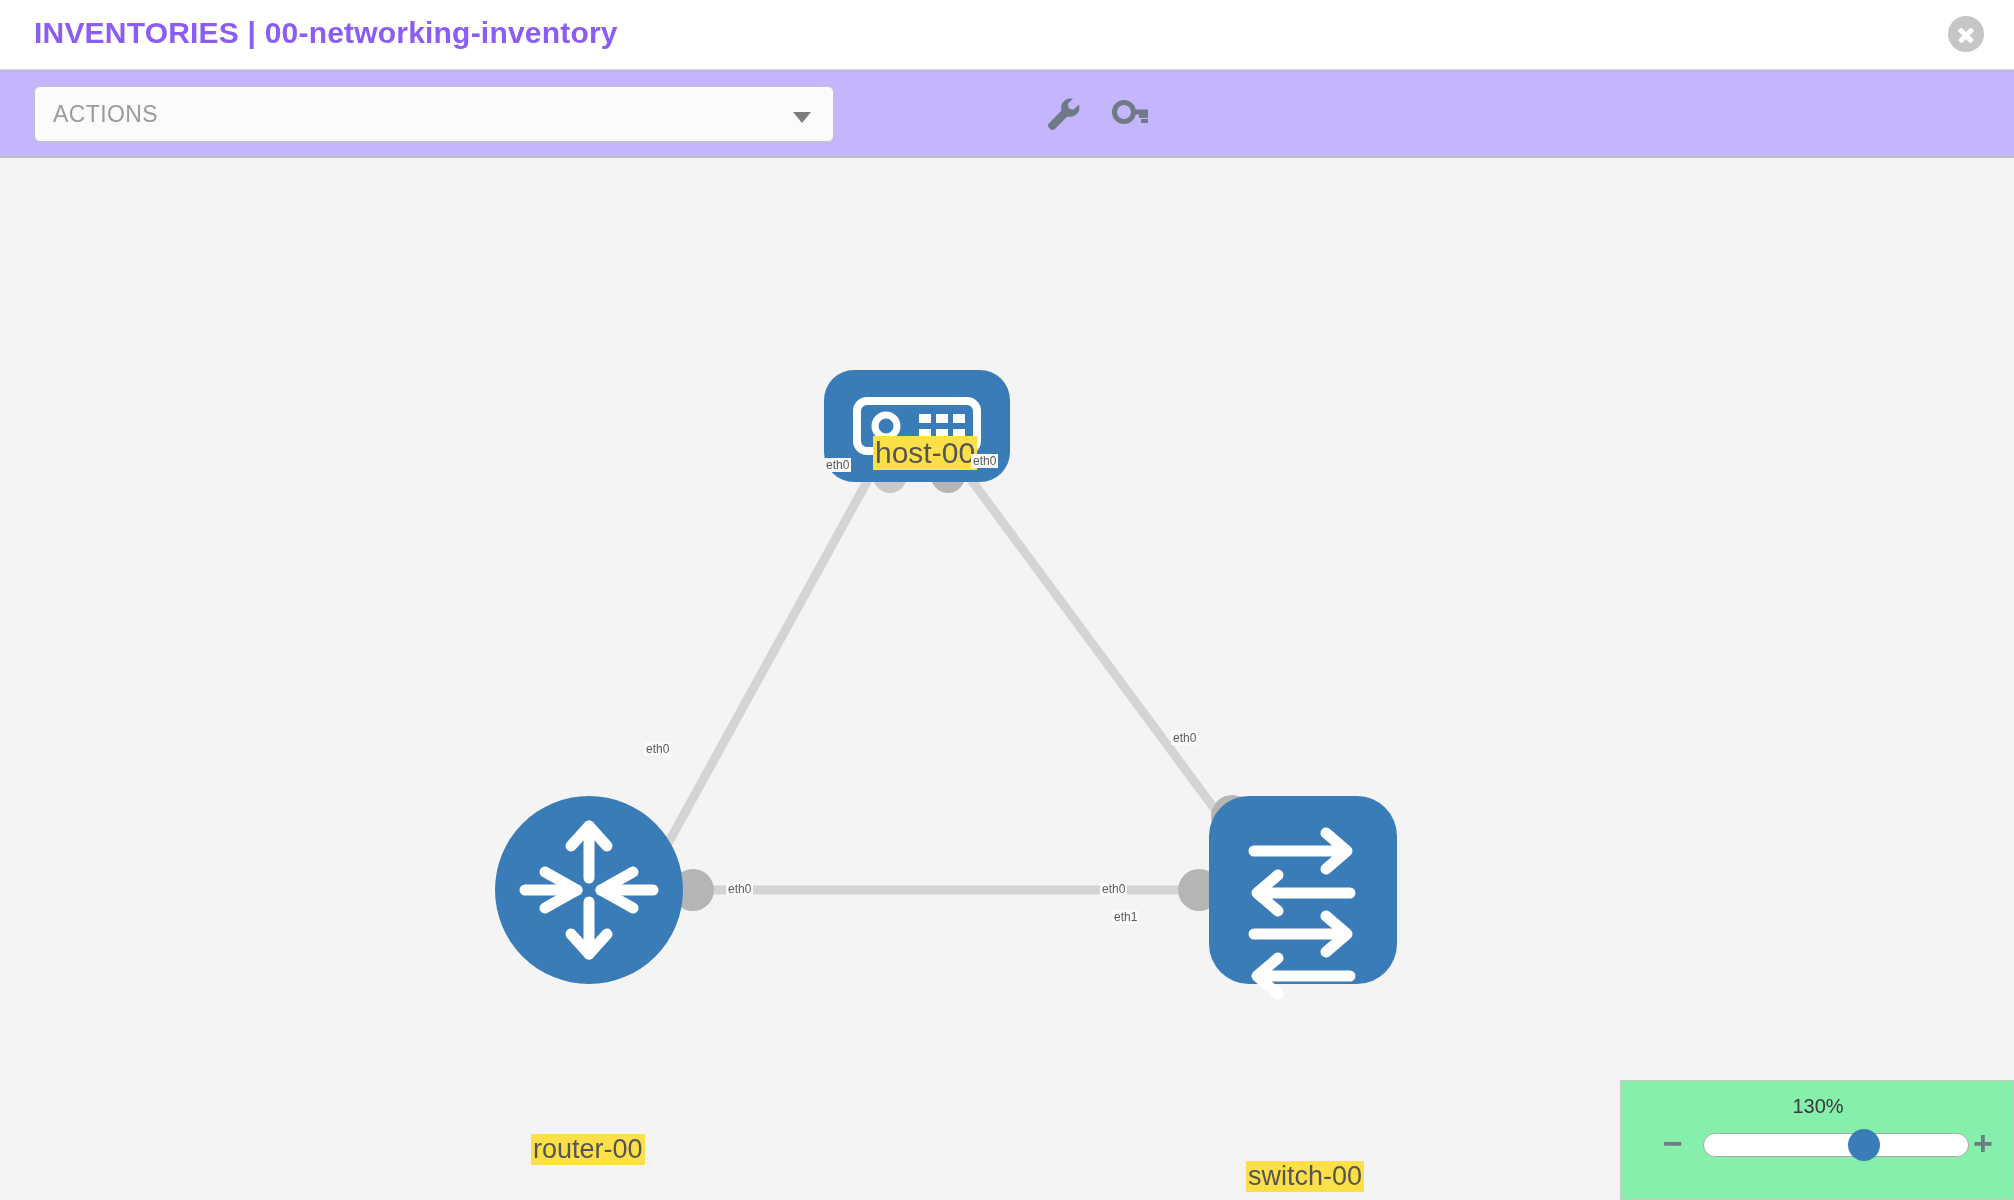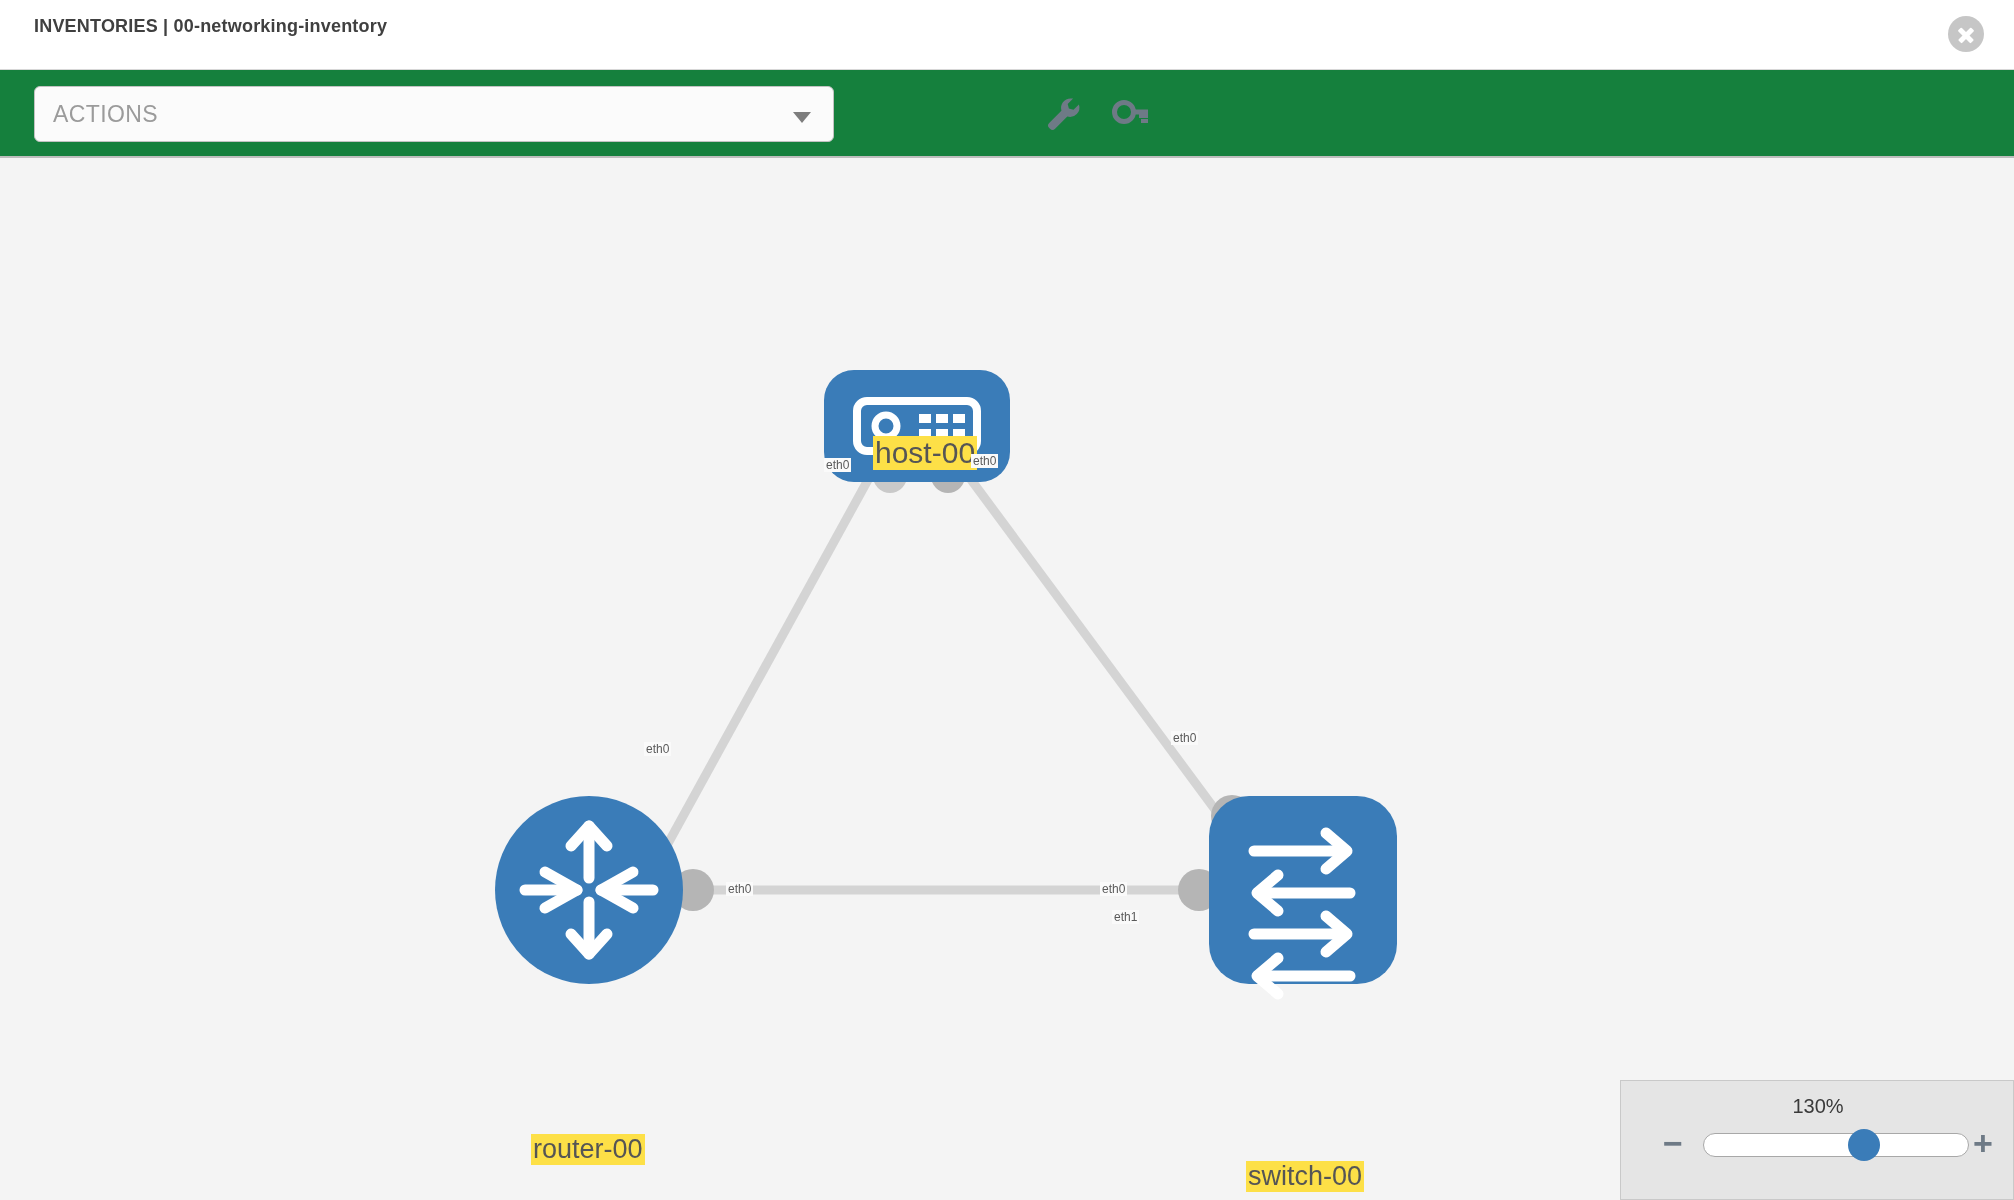--- a/index.html
+++ b/index.html
@@ -14,43 +14,43 @@
 
   
   .header {
     position: absolute; left: 0; top: 0;
     width: 2014px; height: 70px;
     background: #ffffff;
     border-bottom: 1px solid #d7d7d7;
   }
   .header-title {
     position: absolute; left: 34px; top: 16px;
-    font-size: 18px; font-weight: bold;
-    color: #404040; letter-spacing: 0.2px;
+    font-size: 30px; font-weight: bold;
+    color: #8b5cf6; letter-spacing: 0.2px;
     white-space: nowrap;
   }
   .close-btn {
     position: absolute; right: 30px; top: 16px;
     width: 36px; height: 36px; border-radius: 50%;
     background: #c6c6c6; cursor: pointer;
   }
   .close-btn::before, .close-btn::after {
     content: ""; position: absolute;
     left: 9px; top: 16.5px;
     width: 18px; height: 4.5px; border-radius: 1px;
     background: #ffffff;
   }
   .close-btn::before { transform: rotate(45deg); }
   .close-btn::after  { transform: rotate(-45deg); }
 
   
   .toolbar {
     position: absolute; left: 0; top: 70px;
     width: 2014px; height: 88px;
-    background: #15803d;
+    background: #c4b5fd;
     border-bottom: 2px solid #bdbdbd;
   }
   .actions-select {
     position: absolute; left: 34px; top: 16px;
     width: 800px; height: 56px;
     background: #fbfbfb;
     border: 1px solid #c2c2c2; border-radius: 6px;
     cursor: pointer;
   }
   .actions-select .label {
@@ -107,21 +107,21 @@
     font-size: 12px; color: #5a5a5a;
     background: #fafafa;
     white-space: nowrap;
     padding: 0 2px;
   }
 
   
   .zoom-panel {
     position: absolute; left: 1620px; top: 1080px;
     width: 394px; height: 120px;
-    background: #e5e5e5;
+    background: #86efac;
     border: 1px solid #c9c9c9;
   }
   .zoom-value {
     position: absolute; left: 0; top: 14px;
     width: 394px; text-align: center;
     font-size: 20px; color: #3a3a3a;
   }
   .zoom-minus, .zoom-plus {
     position: absolute; top: 48px;
     color: #6e7a86; font-size: 34px; font-weight: bold;

